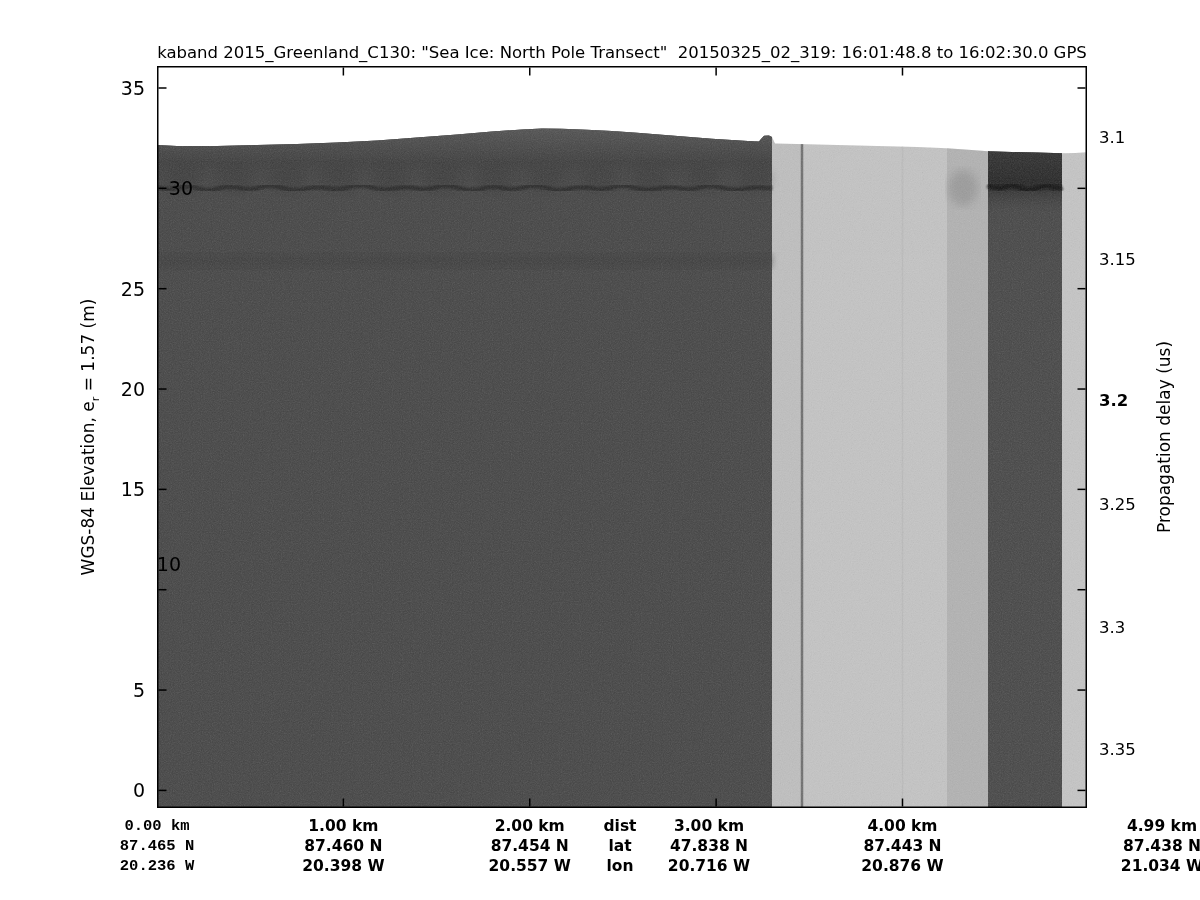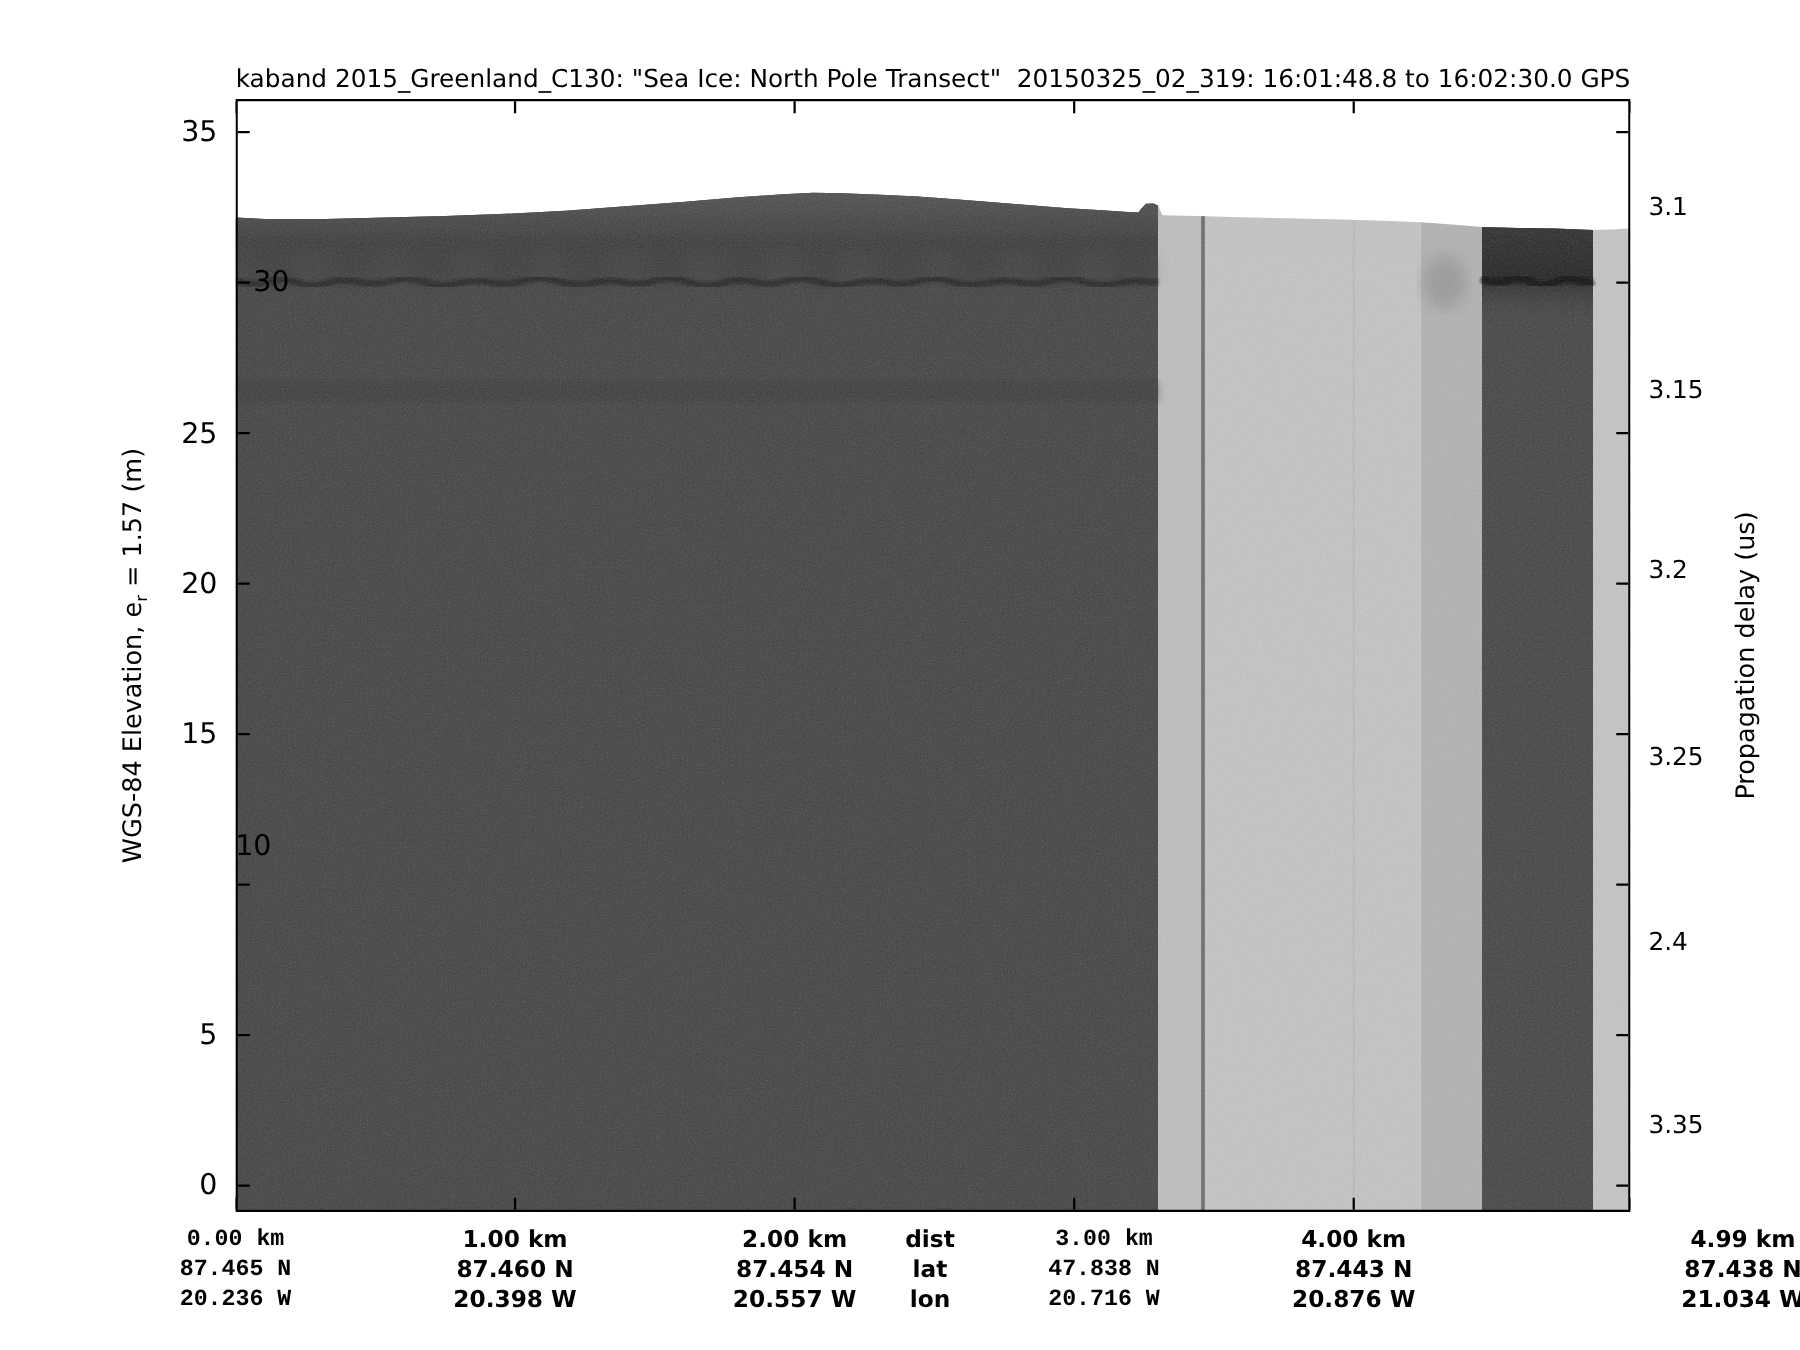--- a/index.html
+++ b/index.html
@@ -141,23 +141,23 @@
       <div class="ytick-label-left" style="top: 278.686px;">25</div>
       <div class="ytick-label-left" style="top: 379.029px;">20</div>
       <div class="ytick-label-left" style="top: 479.371px;">15</div>
       <div class="ytick-label-left" style="top: 554px; padding-left: 36px;">10</div>
       <div class="ytick-label-left" style="top: 680.057px;">5</div>
       <div class="ytick-label-left" style="top: 780.4px;">0</div>
     </div>
   <div id="right-ticklabels">
       <div class="ytick-label-right" style="top: 128px;">3.1</div>
       <div class="ytick-label-right" style="top: 250.4px;">3.15</div>
-      <div class="ytick-label-right" style="top: 370px;">3.2</div>
+      <div class="ytick-label-right" style="top: 391px; font-weight: bold;">3.2</div>
       <div class="ytick-label-right" style="top: 495.2px;">3.25</div>
-      <div class="ytick-label-right" style="top: 617.6px;">2.4</div>
+      <div class="ytick-label-right" style="top: 617.6px;">3.3</div>
       <div class="ytick-label-right" style="top: 740px;">3.35</div>
     </div>
   <div id="bottom-labels">
       <div class="xcol" style="left: 157px; font-family: Liberation Mono, monospace;">
         <div>0.00 km</div>
         <div>87.465 N</div>
         <div>20.236 W</div>
       </div>
       <div class="xcol" style="left: 343.373px;">
         <div>1.00 km</div>
@@ -167,21 +167,21 @@
       <div class="xcol" style="left: 529.745px;">
         <div>2.00 km</div>
         <div>87.454 N</div>
         <div>20.557 W</div>
       </div>
       <div class="xcol" style="left: 620px;">
         <div>dist</div>
         <div>lat</div>
         <div>lon</div>
       </div>
-      <div class="xcol" style="left: 736px; font-family: Liberation Mono, monospace;">
+      <div class="xcol" style="left: 709px;">
         <div>3.00 km</div>
         <div>47.838 N</div>
         <div>20.716 W</div>
       </div>
       <div class="xcol" style="left: 902.491px;">
         <div>4.00 km</div>
         <div>87.443 N</div>
         <div>20.876 W</div>
       </div>
       <div class="xcol" style="left: 1118px; margin-left: 44px;">

